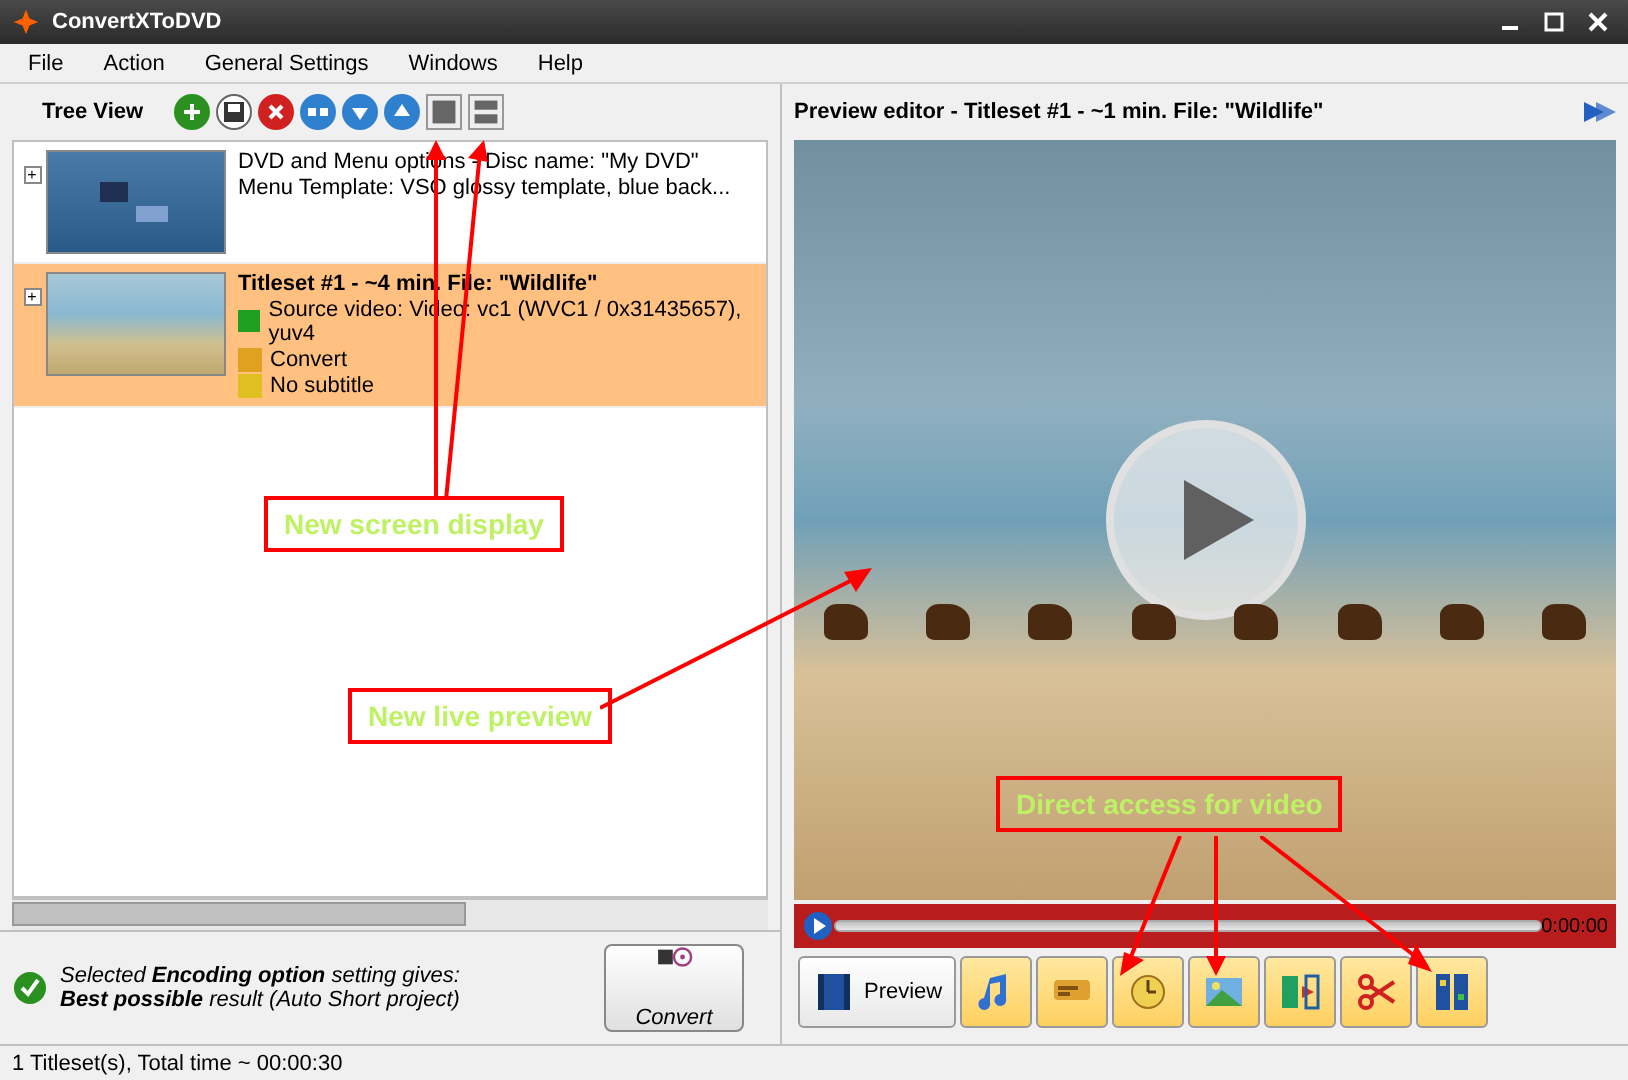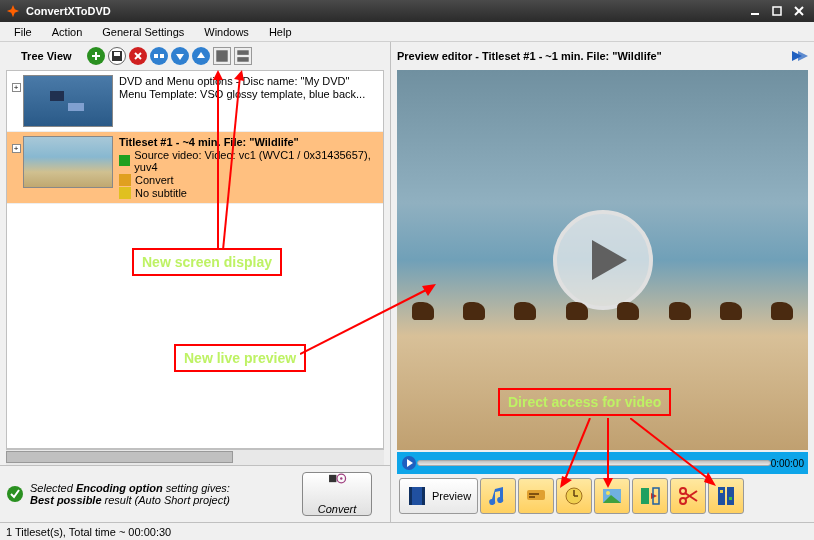--- a/index.html
+++ b/index.html
@@ -36,21 +36,21 @@
 .statusbar { height: 18px; background: #f0f0f0; border-top: 1px solid #c0c0c0; padding: 2px 6px; display: flex; align-items: center; }
 .preview-header { height: 28px; display: flex; align-items: center; padding: 0 6px; }
 .preview-header .ptitle { flex: 1; font-weight: bold; }
 .arrow-right { width: 18px; height: 16px; cursor: pointer; }
 .preview-body { flex: 1; background: #000; margin: 0 6px; position: relative; display: flex; align-items: center; justify-content: center; }
 .video-frame { width: 100%; height: 100%; background: linear-gradient(#7090a0 0%, #90b0c0 35%, #70a0b8 50%, #d8c098 70%, #c0a070 100%); position: relative; display: flex; align-items: center; justify-content: center; }
 .play-overlay { width: 100px; height: 100px; border-radius: 50%; background: rgba(240,240,240,0.7); border: 4px solid #e0e0e0; display: flex; align-items: center; justify-content: center; cursor: pointer; }
 .play-overlay svg { width: 40px; height: 40px; margin-left: 8px; }
 .horse-strip { position: absolute; bottom: 32%; left: 0; right: 0; height: 26px; display: flex; justify-content: space-around; }
 .horse { width: 22px; height: 18px; background: #4a2a10; border-radius: 30% 50% 20% 20%; position: relative; }
-.playback-bar { height: 22px; background: #0ea5e9; margin: 2px 6px 0; display: flex; align-items: center; padding: 0 4px; gap: 0; }
+.playback-bar { height: 22px; background: #b91c1c; margin: 2px 6px 0; display: flex; align-items: center; padding: 0 4px; gap: 0; }
 .play-small { width: 16px; height: 16px; cursor: pointer; }
 .seek { flex: 1; height: 6px; background: linear-gradient(#c0c0c0,#e8e8e8); border: 1px solid #aaa; border-radius: 3px; cursor: pointer; }
 .time { font-size: 10px; }
 .tab-bar { height: 40px; background: #f0f0f0; margin: 2px 6px 6px; display: flex; align-items: center; gap: 2px; padding: 2px; }
 .tab { height: 36px; border: 1px solid #999; background: linear-gradient(#ffe8a0,#ffd060); border-radius: 3px; display: flex; align-items: center; padding: 0 6px; gap: 4px; cursor: pointer; }
 .tab .tico { width: 22px; height: 22px; }
 .annotation { position: absolute; border: 2px solid red; padding: 4px 8px; color: #bef264; font-weight: bold; font-size: 14px; background: rgba(255,255,255,0); pointer-events: none; }
 .arrow-anno { position: absolute; pointer-events: none; }
 .main-split { display: flex; height: calc(100% - 22px - 20px - 18px); }
 .scrollbar-h { height: 16px; background: #e8e8e8; border-top: 1px solid #c0c0c0; margin: 0 6px; position: relative; }

